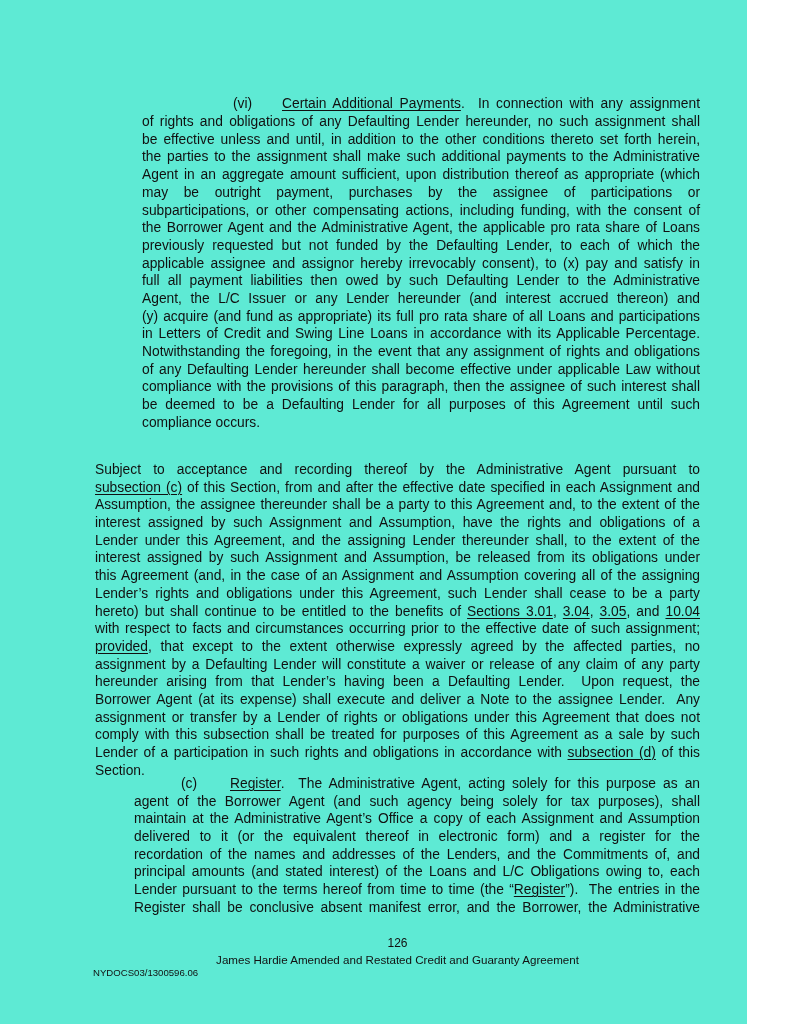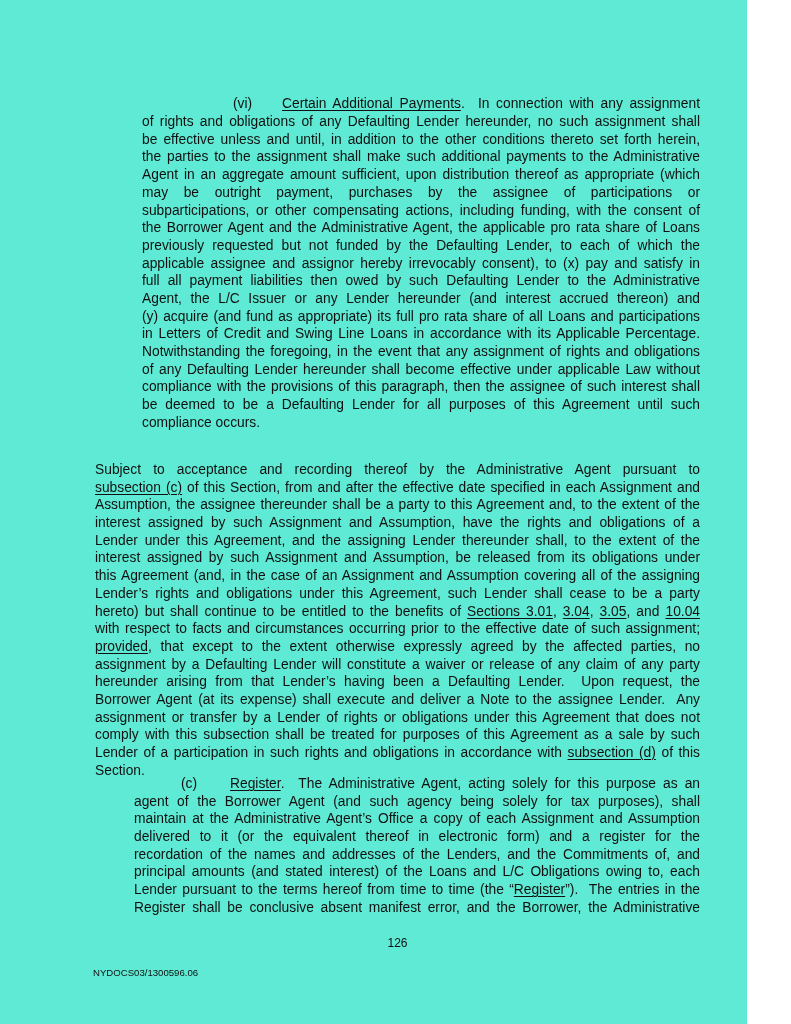--- a/index.html
+++ b/index.html
@@ -104,16 +104,17 @@
 <div class="page">
 
   <div class="para para-vi"><div class="ln"><span class="lbl">(vi)</span><span class="u">Certain Additional Payments</span>.  In connection with any assignment</div><div class="ln">of rights and obligations of any Defaulting Lender hereunder, no such assignment shall</div><div class="ln">be effective unless and until, in addition to the other conditions thereto set forth herein,</div><div class="ln">the parties to the assignment shall make such additional payments to the Administrative</div><div class="ln">Agent in an aggregate amount sufficient, upon distribution thereof as appropriate (which</div><div class="ln">may be outright payment, purchases by the assignee of participations or</div><div class="ln">subparticipations, or other compensating actions, including funding, with the consent of</div><div class="ln">the Borrower Agent and the Administrative Agent, the applicable pro rata share of Loans</div><div class="ln">previously requested but not funded by the Defaulting Lender, to each of which the</div><div class="ln">applicable assignee and assignor hereby irrevocably consent), to (x) pay and satisfy in</div><div class="ln">full all payment liabilities then owed by such Defaulting Lender to the Administrative</div><div class="ln">Agent, the L/C Issuer or any Lender hereunder (and interest accrued thereon) and</div><div class="ln">(y) acquire (and fund as appropriate) its full pro rata share of all Loans and participations</div><div class="ln">in Letters of Credit and Swing Line Loans in accordance with its Applicable Percentage.</div><div class="ln">Notwithstanding the foregoing, in the event that any assignment of rights and obligations</div><div class="ln">of any Defaulting Lender hereunder shall become effective under applicable Law without</div><div class="ln">compliance with the provisions of this paragraph, then the assignee of such interest shall</div><div class="ln">be deemed to be a Defaulting Lender for all purposes of this Agreement until such</div><div class="ln">compliance occurs.</div></div>
 
   <div class="para para-main"><div class="ln">Subject to acceptance and recording thereof by the Administrative Agent pursuant to</div><div class="ln"><span class="u">subsection (c)</span> of this Section, from and after the effective date specified in each Assignment and</div><div class="ln">Assumption, the assignee thereunder shall be a party to this Agreement and, to the extent of the</div><div class="ln">interest assigned by such Assignment and Assumption, have the rights and obligations of a</div><div class="ln">Lender under this Agreement, and the assigning Lender thereunder shall, to the extent of the</div><div class="ln">interest assigned by such Assignment and Assumption, be released from its obligations under</div><div class="ln">this Agreement (and, in the case of an Assignment and Assumption covering all of the assigning</div><div class="ln">Lender’s rights and obligations under this Agreement, such Lender shall cease to be a party</div><div class="ln">hereto) but shall continue to be entitled to the benefits of <span class="u">Sections 3.01</span>, <span class="u">3.04</span>, <span class="u">3.05</span>, and <span class="u">10.04</span></div><div class="ln">with respect to facts and circumstances occurring prior to the effective date of such assignment;</div><div class="ln"><span class="u">provided</span>, that except to the extent otherwise expressly agreed by the affected parties, no</div><div class="ln">assignment by a Defaulting Lender will constitute a waiver or release of any claim of any party</div><div class="ln">hereunder arising from that Lender’s having been a Defaulting Lender.  Upon request, the</div><div class="ln">Borrower Agent (at its expense) shall execute and deliver a Note to the assignee Lender.  Any</div><div class="ln">assignment or transfer by a Lender of rights or obligations under this Agreement that does not</div><div class="ln">comply with this subsection shall be treated for purposes of this Agreement as a sale by such</div><div class="ln">Lender of a participation in such rights and obligations in accordance with <span class="u">subsection (d)</span> of this</div><div class="ln">Section.</div></div>
 
   <div class="para para-c"><div class="ln"><span class="lbl">(c)</span><span class="u">Register</span>.  The Administrative Agent, acting solely for this purpose as an</div><div class="ln">agent of the Borrower Agent (and such agency being solely for tax purposes), shall</div><div class="ln">maintain at the Administrative Agent’s Office a copy of each Assignment and Assumption</div><div class="ln">delivered to it (or the equivalent thereof in electronic form) and a register for the</div><div class="ln">recordation of the names and addresses of the Lenders, and the Commitments of, and</div><div class="ln">principal amounts (and stated interest) of the Loans and L/C Obligations owing to, each</div><div class="ln">Lender pursuant to the terms hereof from time to time (the “<span class="u">Register</span>”).  The entries in the</div><div class="ln">Register shall be conclusive absent manifest error, and the Borrower, the Administrative</div></div>
 
   <div class="page-number">126</div>
 
+  <div class="footer-title">James Hardie Amended and Restated Credit and Guaranty Agreement</div>
 
   <div class="doc-id">NYDOCS03/1300596.06</div>
 
 </div>
 
 </body></html>

